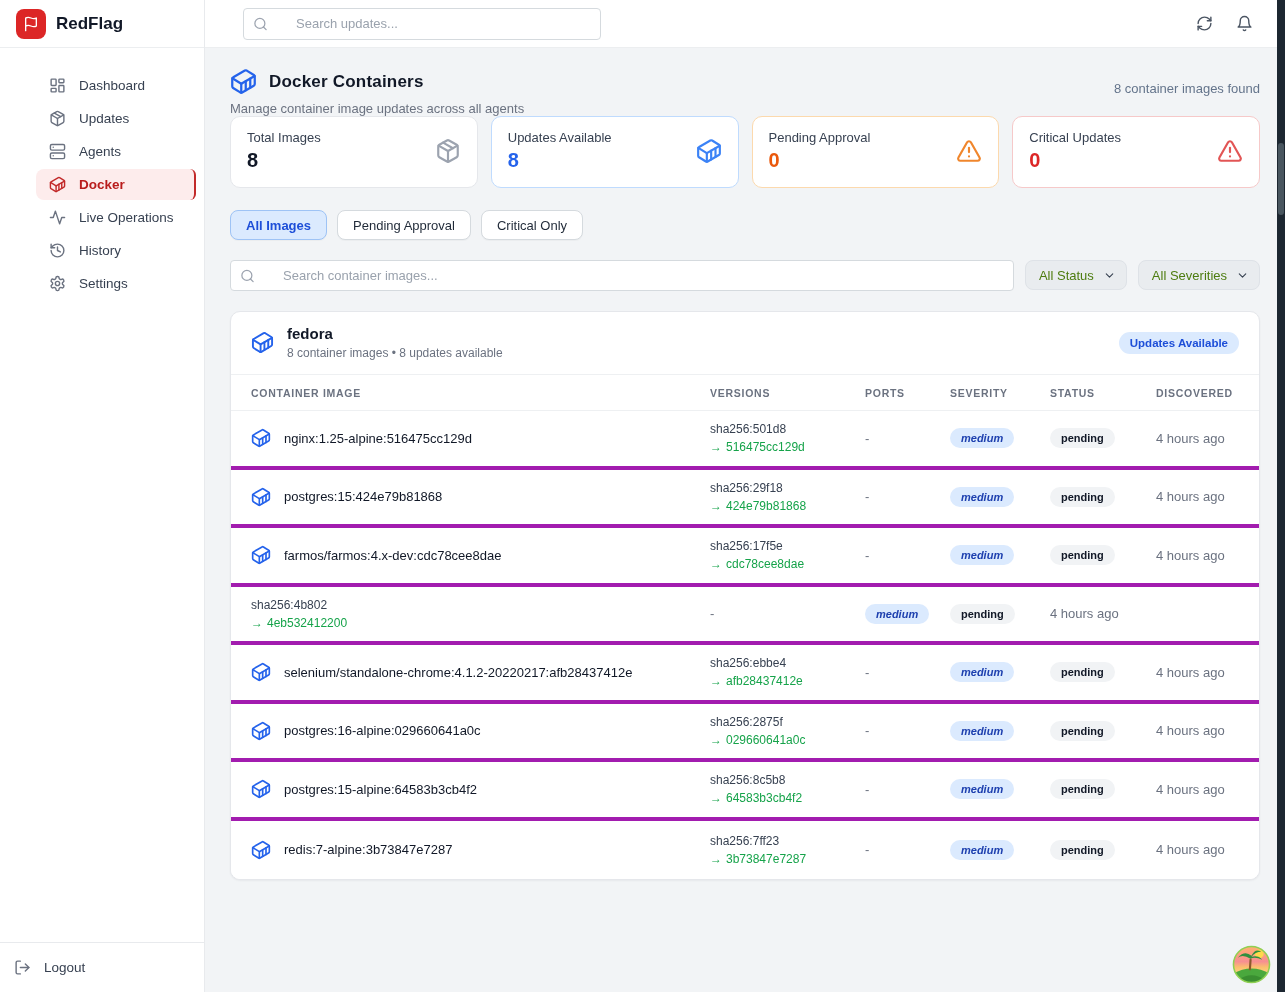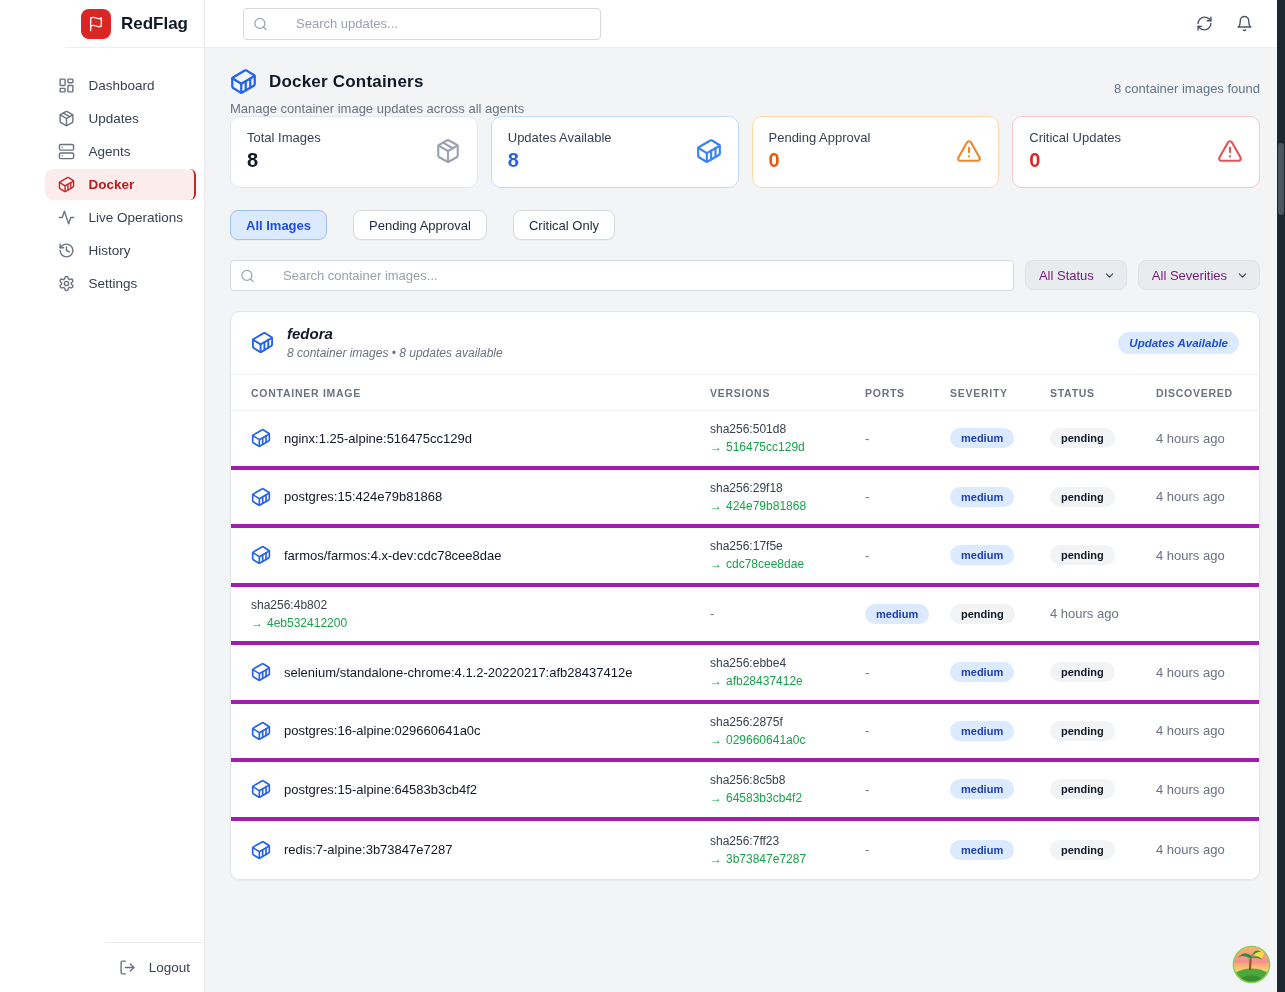--- a/index.html
+++ b/index.html
@@ -2,25 +2,25 @@
 <html><head>
 <meta charset="utf-8">
 <style>
   * { box-sizing: border-box; margin: 0; padding: 0; }
   html,body { width:1285px; height:992px; overflow:hidden; }
   body { font-family:"Liberation Sans", sans-serif; background:#fff; position:relative; }
 
   .app { display:flex; width:100%; height:100%; }
 
   
-  .sidebar { width:205px; min-width:205px; background:#fff; border-right:1px solid #e8eaed; display:flex; flex-direction:column;align-items:flex-end; }
+  .sidebar { width:205px; min-width:205px; background:#fff; border-right:1px solid #e8eaed; display:flex; flex-direction:column; }
   .sidebar-header { height:48px; display:flex; align-items:center; gap:10px; padding:0 16px; border-bottom:1px solid #eceef0; }
   .logo { width:30px; height:30px; border-radius:8px; background:#dc2626; display:flex; align-items:center; justify-content:center; color:#fff; flex:none; }
   .brand { font-size:17px; font-weight:700; color:#111827; }
-  .nav { flex:1; padding:22px 8px 0 8px; }
+  .nav { flex:1; padding:22px 8px 0 8px;margin-left:28px; }
   .nav-item { display:flex; align-items:center; gap:13px; padding:7px 13px; border-radius:8px; color:#374151; font-size:13.5px; margin-bottom:2px; cursor:pointer; }
   .nav-item .ic { color:#6b7280; }
   .nav-item.active { background:#fdecec; color:#b91c1c; font-weight:600; border-right:2px solid #c22a2a; border-radius:8px 6px 6px 8px; }
   .nav-item.active .ic { color:#c22a2a; }
   .sidebar-footer { border-top:1px solid #e8eaed; padding:16px 14px; }
   .logout-row { display:flex; align-items:center; gap:13px; color:#374151; font-size:13.5px; cursor:pointer; }
   .logout-row .ic { color:#6b7280; }
 
   .ic { display:inline-flex; align-items:center; justify-content:center; flex:none; }
   .ic svg { display:block; }
@@ -43,50 +43,50 @@
   .title-wrap .ic { color:#2563eb; }
   .page-title { font-size:17px; font-weight:700; color:#111827; letter-spacing:.2px; }
   .count-text { font-size:13px; color:#64748b; margin-top:13px; }
   .subtitle { font-size:13px; color:#6b7280; margin-top:6px; }
 
   .stats { display:flex; gap:13px; }
   .stat-card { flex:1; background:#fff; border:1px solid #e5e7eb; border-radius:10px; padding:13px 16px 15px 16px; display:flex; justify-content:space-between; align-items:center; }
   .stat-label { font-size:13px; color:#374151; }
   .stat-value { font-size:20px; font-weight:700; margin-top:4px; color:#111827; }
 
-  .chips { display:flex; gap:26px; margin-top:22px; }
+  .chips { display:flex; gap:10px; margin-top:22px; }
   .chip { height:30px; padding:0 15px; border-radius:8px; border:1px solid #d5dade; background:#fff; font-size:13px; color:#1f2937; display:flex; align-items:center; font-weight:500; cursor:pointer; box-shadow:0 1px 1px rgba(0,0,0,.03); }
   .chip.active { background:#dbeafe; border-color:#9ec3f5; color:#1d4ed8; font-weight:600; }
 
   .toolbar { display:flex; gap:11px; margin-top:20px; }
   .toolbar-search { flex:1; }
   .toolbar-search input { height:31px; }
-  .select { height:30px; background:#e9ecef; border:1px solid #dee2e7; border-radius:8px; padding:0 10px 0 13px; display:flex; align-items:center; gap:9px; font-size:13px; color:#701a75; cursor:pointer; flex:none; }
+  .select { height:30px; background:#e9ecef; border:1px solid #dee2e7; border-radius:8px; padding:0 10px 0 13px; display:flex; align-items:center; gap:9px; font-size:13px; color:#4d7c0f; cursor:pointer; flex:none; }
   .select .ic { color:#374151; }
 
   
   .table-card { margin-top:20px; background:#fff; border:1px solid #e5e7eb; border-radius:10px; box-shadow:0 1px 2px rgba(16,24,40,.05); overflow:hidden; }
-  .group-header { display:flex; align-items:center; gap:13px; padding:13px 20px 14px 20px;font-style:italic; }
+  .group-header { display:flex; align-items:center; gap:13px; padding:13px 20px 14px 20px; }
   .group-header .ic { color:#2563eb; }
   .group-name { font-size:15px; font-weight:600; color:#111827; }
   .group-meta { font-size:12px; color:#6b7280; margin-top:4px; }
   .badge { margin-left:auto; background:#dbeafe; color:#1d4ed8; font-size:11.5px; font-weight:600; padding:5px 11px; border-radius:999px; white-space:nowrap; }
 
   .thead, .trow { display:grid; grid-template-columns:1fr 155px 85px 100px 106px 83px; padding:0 20px; align-items:center; }
   .thead { height:37px; border-top:1px solid #eef0f2; border-bottom:1px solid #eef0f2; }
   .th { font-size:10.5px; font-weight:600; color:#6b7280; letter-spacing:.07em; text-transform:uppercase; }
   .trow { height:58.5px; border-bottom:4px solid #a21caf; background:#fff; }
   .trow:last-child { border-bottom:none; }
   .c-image { display:flex; align-items:center; gap:13px; font-size:13px; color:#111827; }
   .c-image .ic { color:#2563eb; }
   .ver-cur { font-size:12px; color:#374151; }
   .ver-new { font-size:12px; color:#16a34a; margin-top:4px; display:flex; align-items:center; gap:4px; }
   .c-ports { font-size:13px; color:#6b7280; }
   .pill { display:inline-block; font-size:11px; font-weight:600; padding:4px 11px; border-radius:999px; }
-  .pill-sev { background:#dbeafe; color:#1e40af; }
+  .pill-sev { background:#dbeafe; color:#1e40af;font-style:italic; }
   .pill-status { background:#f1f3f5; color:#111827; }
   .c-disc { font-size:13px; color:#6b7280; }
 
   
   .scrollbar { position:absolute; right:0; top:0; width:8px; height:992px; background:#1d2731; z-index:50; }
   .scroll-thumb { position:absolute; left:1px; top:143px; width:6px; height:72px; background:#49565f; border-radius:3px; }
   .island { position:absolute; right:14px; bottom:8px; width:39px; height:39px; z-index:60; cursor:pointer; }
 </style>
 </head>
 <body>

